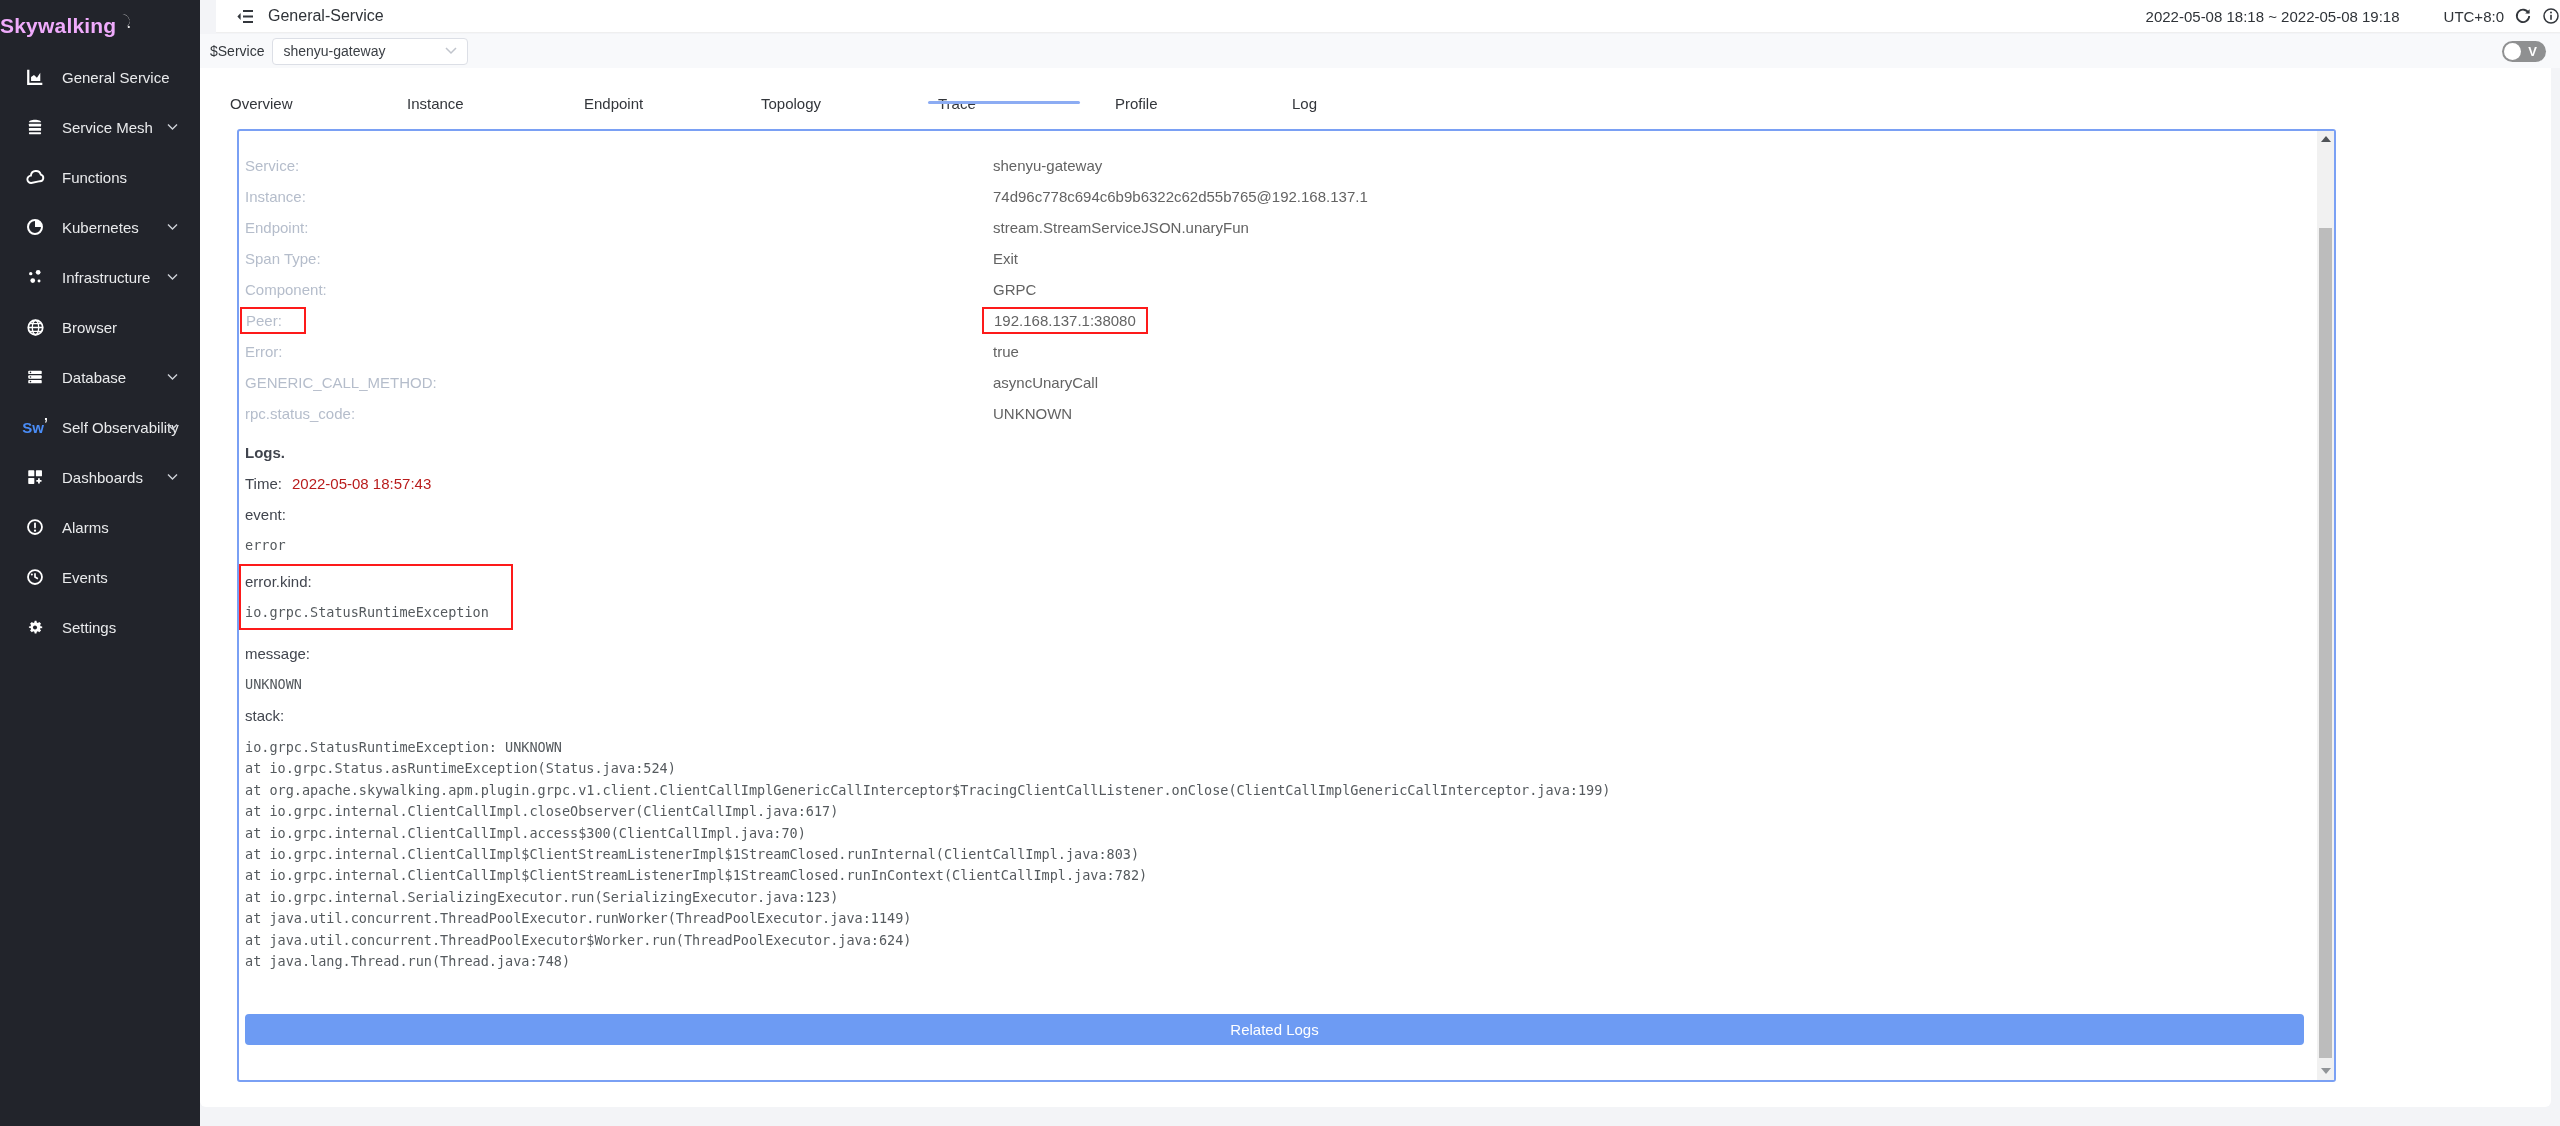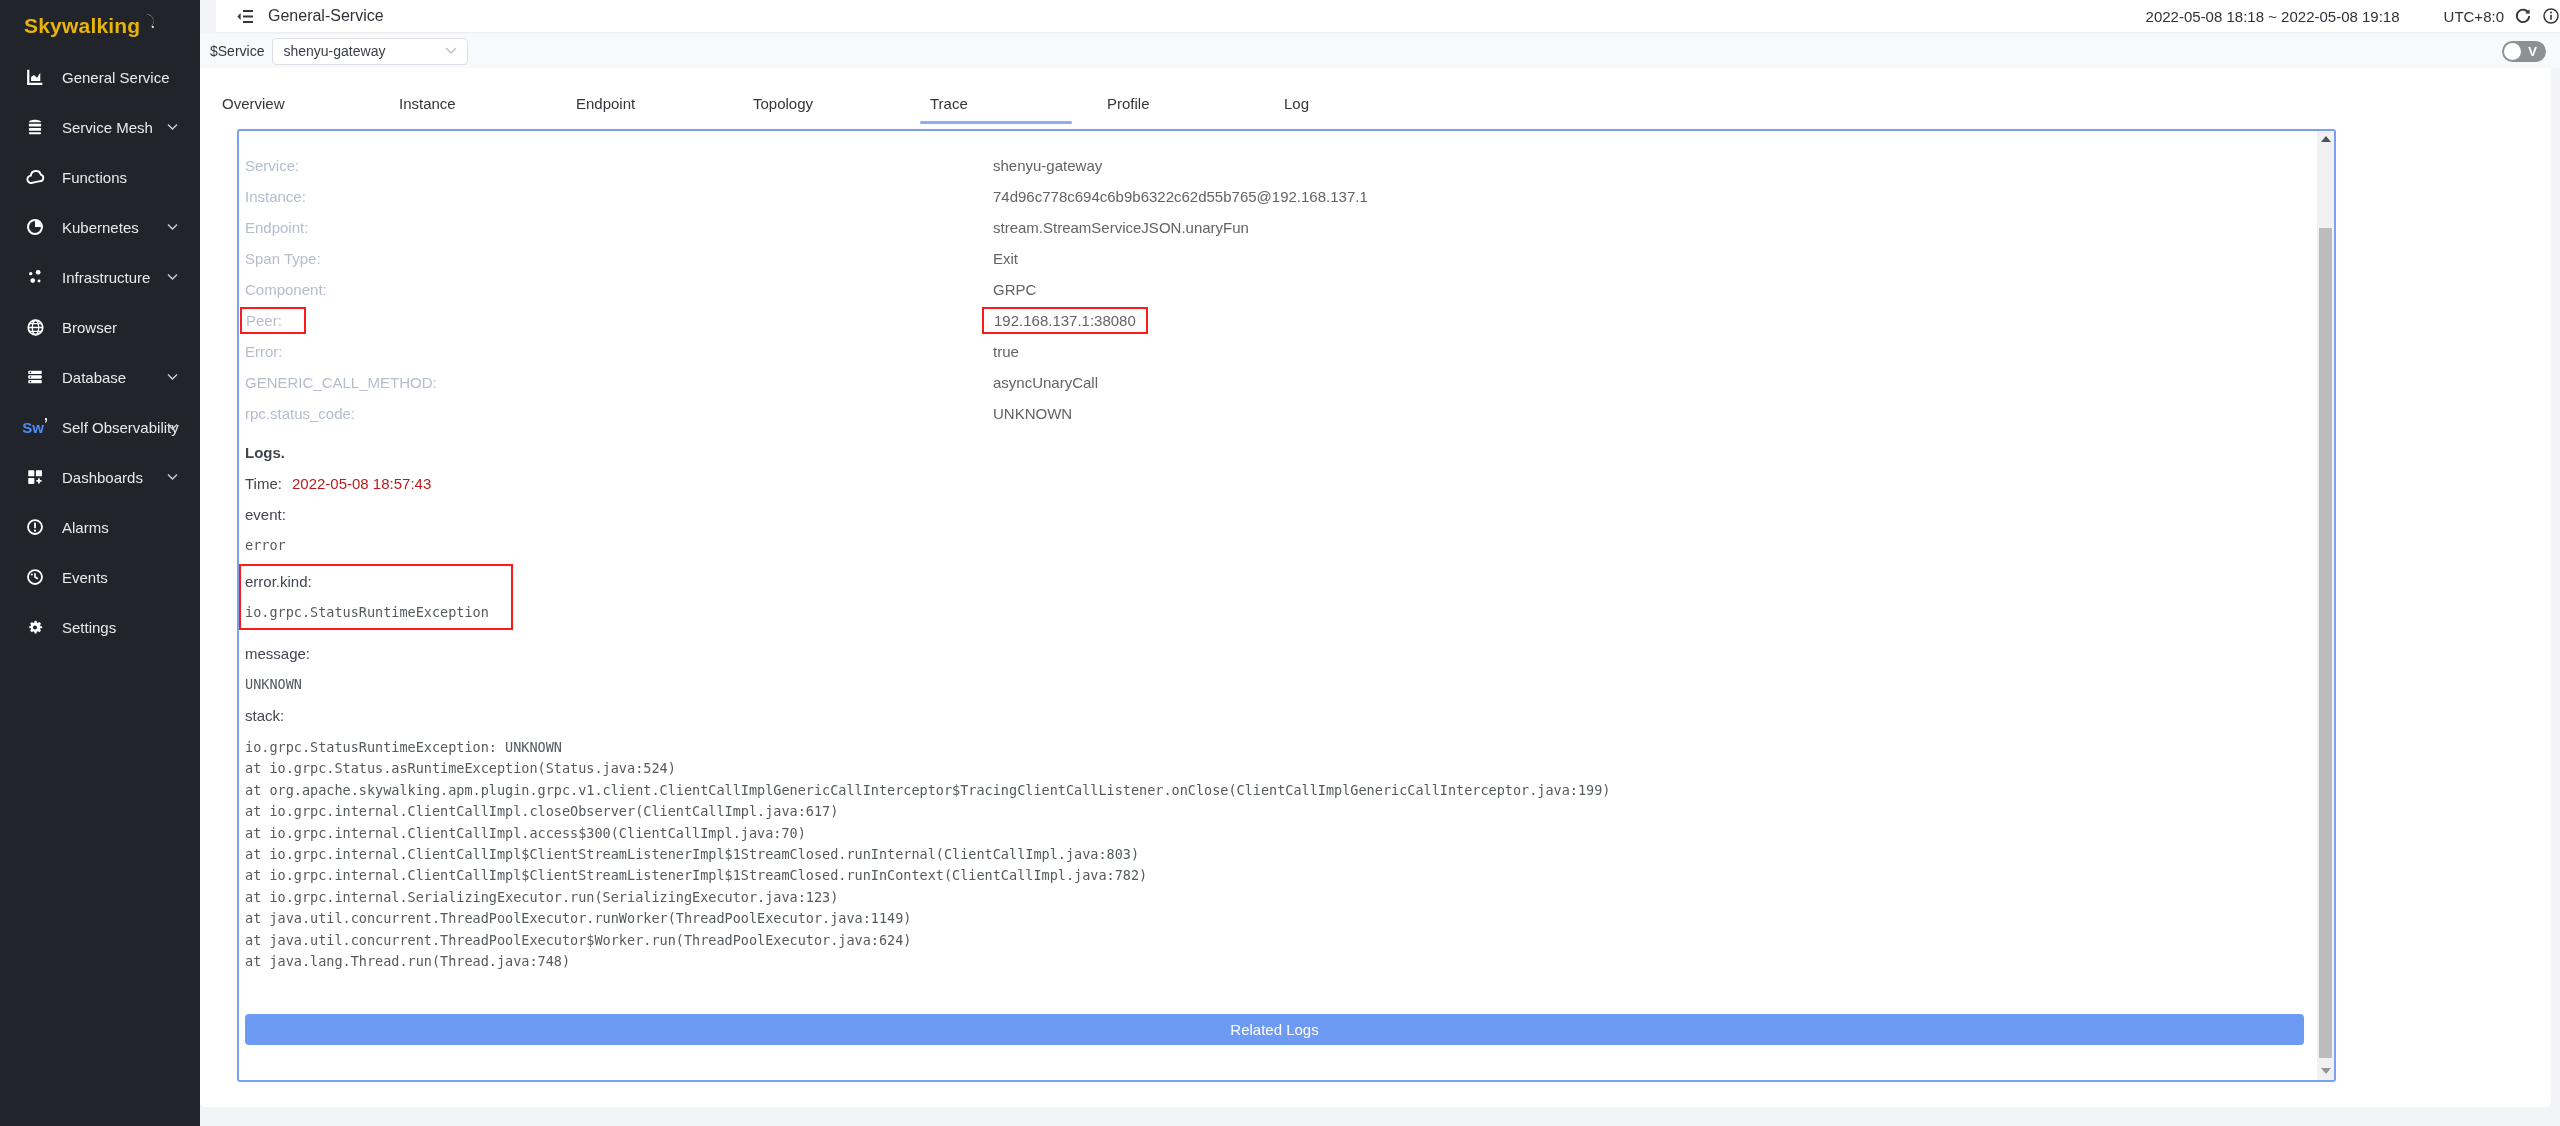--- a/index.html
+++ b/index.html
@@ -15,21 +15,21 @@
   *{margin:0;padding:0;box-sizing:border-box;}
   html,body{width:2560px;height:1126px;overflow:hidden;}
   body{
     background:#f3f4f7;
     font-family:"Liberation Sans", sans-serif;
     position:relative;
     color:#333;
   }
   
   .sidebar{position:absolute;left:0;top:0;width:200px;height:1126px;background:var(--sidebar-bg);z-index:5;}
-  .logo{height:52px;display:flex;align-items:center;padding-left:24px;color:#eab308;font-size:21px;font-weight:700;letter-spacing:.2px;}
+  .logo{height:52px;display:flex;align-items:center;color:#f0abfc;font-size:21px;font-weight:700;letter-spacing:.2px;}
   .logo .crescent{margin-left:1px;margin-top:-10px;}
   .nav-item{height:50px;display:flex;align-items:center;padding-left:25px;position:relative;color:#e9eaec;font-size:15px;cursor:pointer;}
   .nav-item .nicon{width:20px;height:20px;margin-right:17px;display:flex;align-items:center;justify-content:center;flex:none;}
   .nav-item .chev{position:absolute;right:22px;top:50%;transform:translateY(-50%);}
   .sw-logo{color:#4a8df8;font-weight:700;font-size:15px;position:relative;}
   .sw-logo::after{content:"\2019";color:#fefefe;font-size:14px;position:relative;top:-4px;}
   
   .header{position:absolute;left:216px;top:0;width:2360px;height:33px;background:#fff;border-bottom:1px solid #efefef;display:flex;align-items:center;padding:0 16px 0 10px;}
   .header-title{font-size:16px;color:#2f3338;margin-left:13px;}
   .header-right{margin-left:auto;display:flex;align-items:center;}
@@ -40,21 +40,21 @@
   .toolbar{position:absolute;left:200px;top:34px;width:2360px;height:34px;background:#f8f9fb;display:flex;align-items:center;padding:0 14px 0 10px;}
   .svc-label{font-size:14px;color:#33373c;}
   .svc-select{margin-left:8px;width:196px;height:27px;background:#fff;border:1px solid #dcdfe6;border-radius:4px;display:flex;align-items:center;padding:0 10px;cursor:pointer;}
   .svc-select .svc-value{font-size:14px;color:#3c4046;}
   .svc-select .chev{margin-left:auto;}
   .toggle{margin-left:auto;width:44px;height:21px;background:#8f9091;border-radius:11px;position:relative;display:flex;align-items:center;cursor:pointer;}
   .toggle .knob{position:absolute;left:2px;top:2px;width:17px;height:17px;border-radius:50%;background:#fff;}
   .toggle .tlabel{position:absolute;right:9px;color:#fff;font-size:13px;font-weight:700;}
   
   .card{position:absolute;left:200px;top:68px;width:2351px;height:1039px;background:#fff;border-radius:0 0 6px 6px;}
-  .tabs{position:absolute;left:22px;top:6px;height:58px;display:flex;}
+  .tabs{position:absolute;left:30px;top:6px;height:58px;display:flex;align-items:center;}
   .tab{width:177px;display:flex;align-items:center;font-size:15px;color:#33363b;position:relative;cursor:pointer;}
   .tab.active::after{content:"";position:absolute;left:-10px;bottom:8px;width:152px;height:3px;background:#8cacf3;border-radius:2px;}
   
   .panel{position:absolute;left:37px;top:61px;width:2099px;height:953px;background:#fff;border:2px solid var(--panel-border);border-radius:3px;}
   .panel-content{position:absolute;left:6px;top:0;right:26px;}
   .frow{display:flex;align-items:center;height:31px;font-size:15px;}
   .frow:first-child{margin-top:19px;}
   .flabel{width:748px;color:var(--label-gray);flex:none;}
   .fvalue{color:var(--value-gray);}
   .red-inline{border:2px solid var(--red);padding:3px 22px 3px 4px;margin-left:-5px;display:inline-block;}

